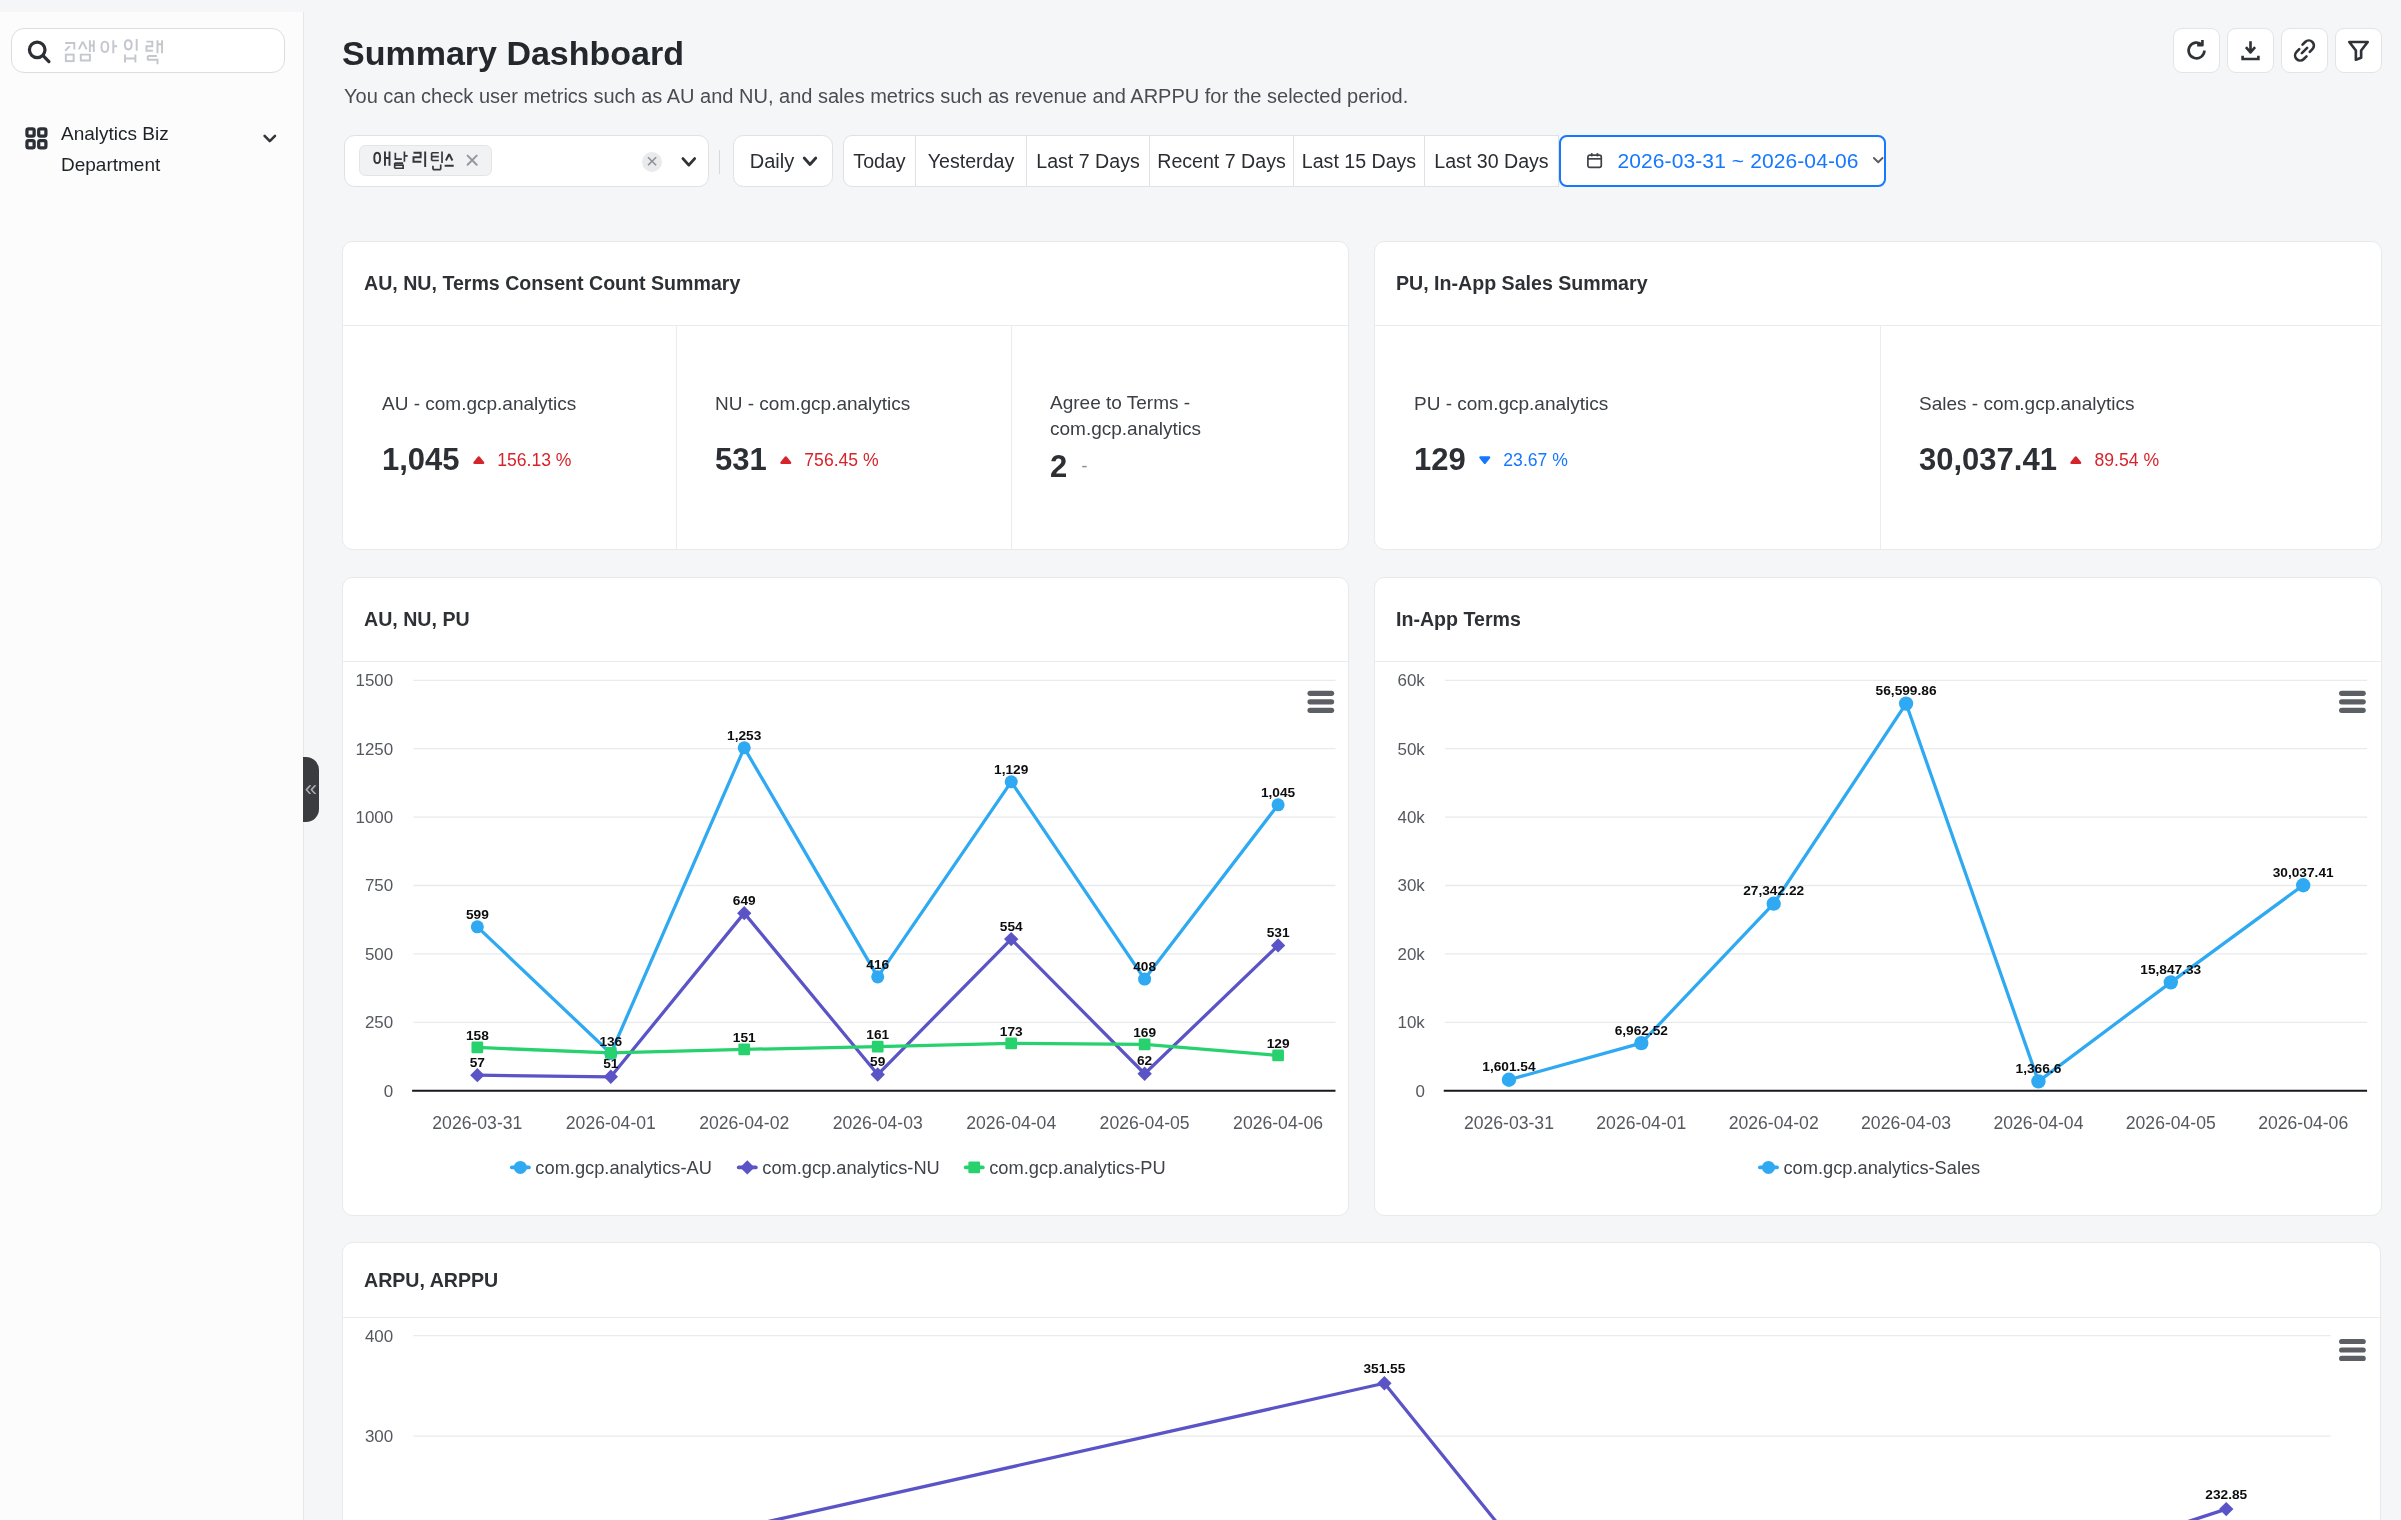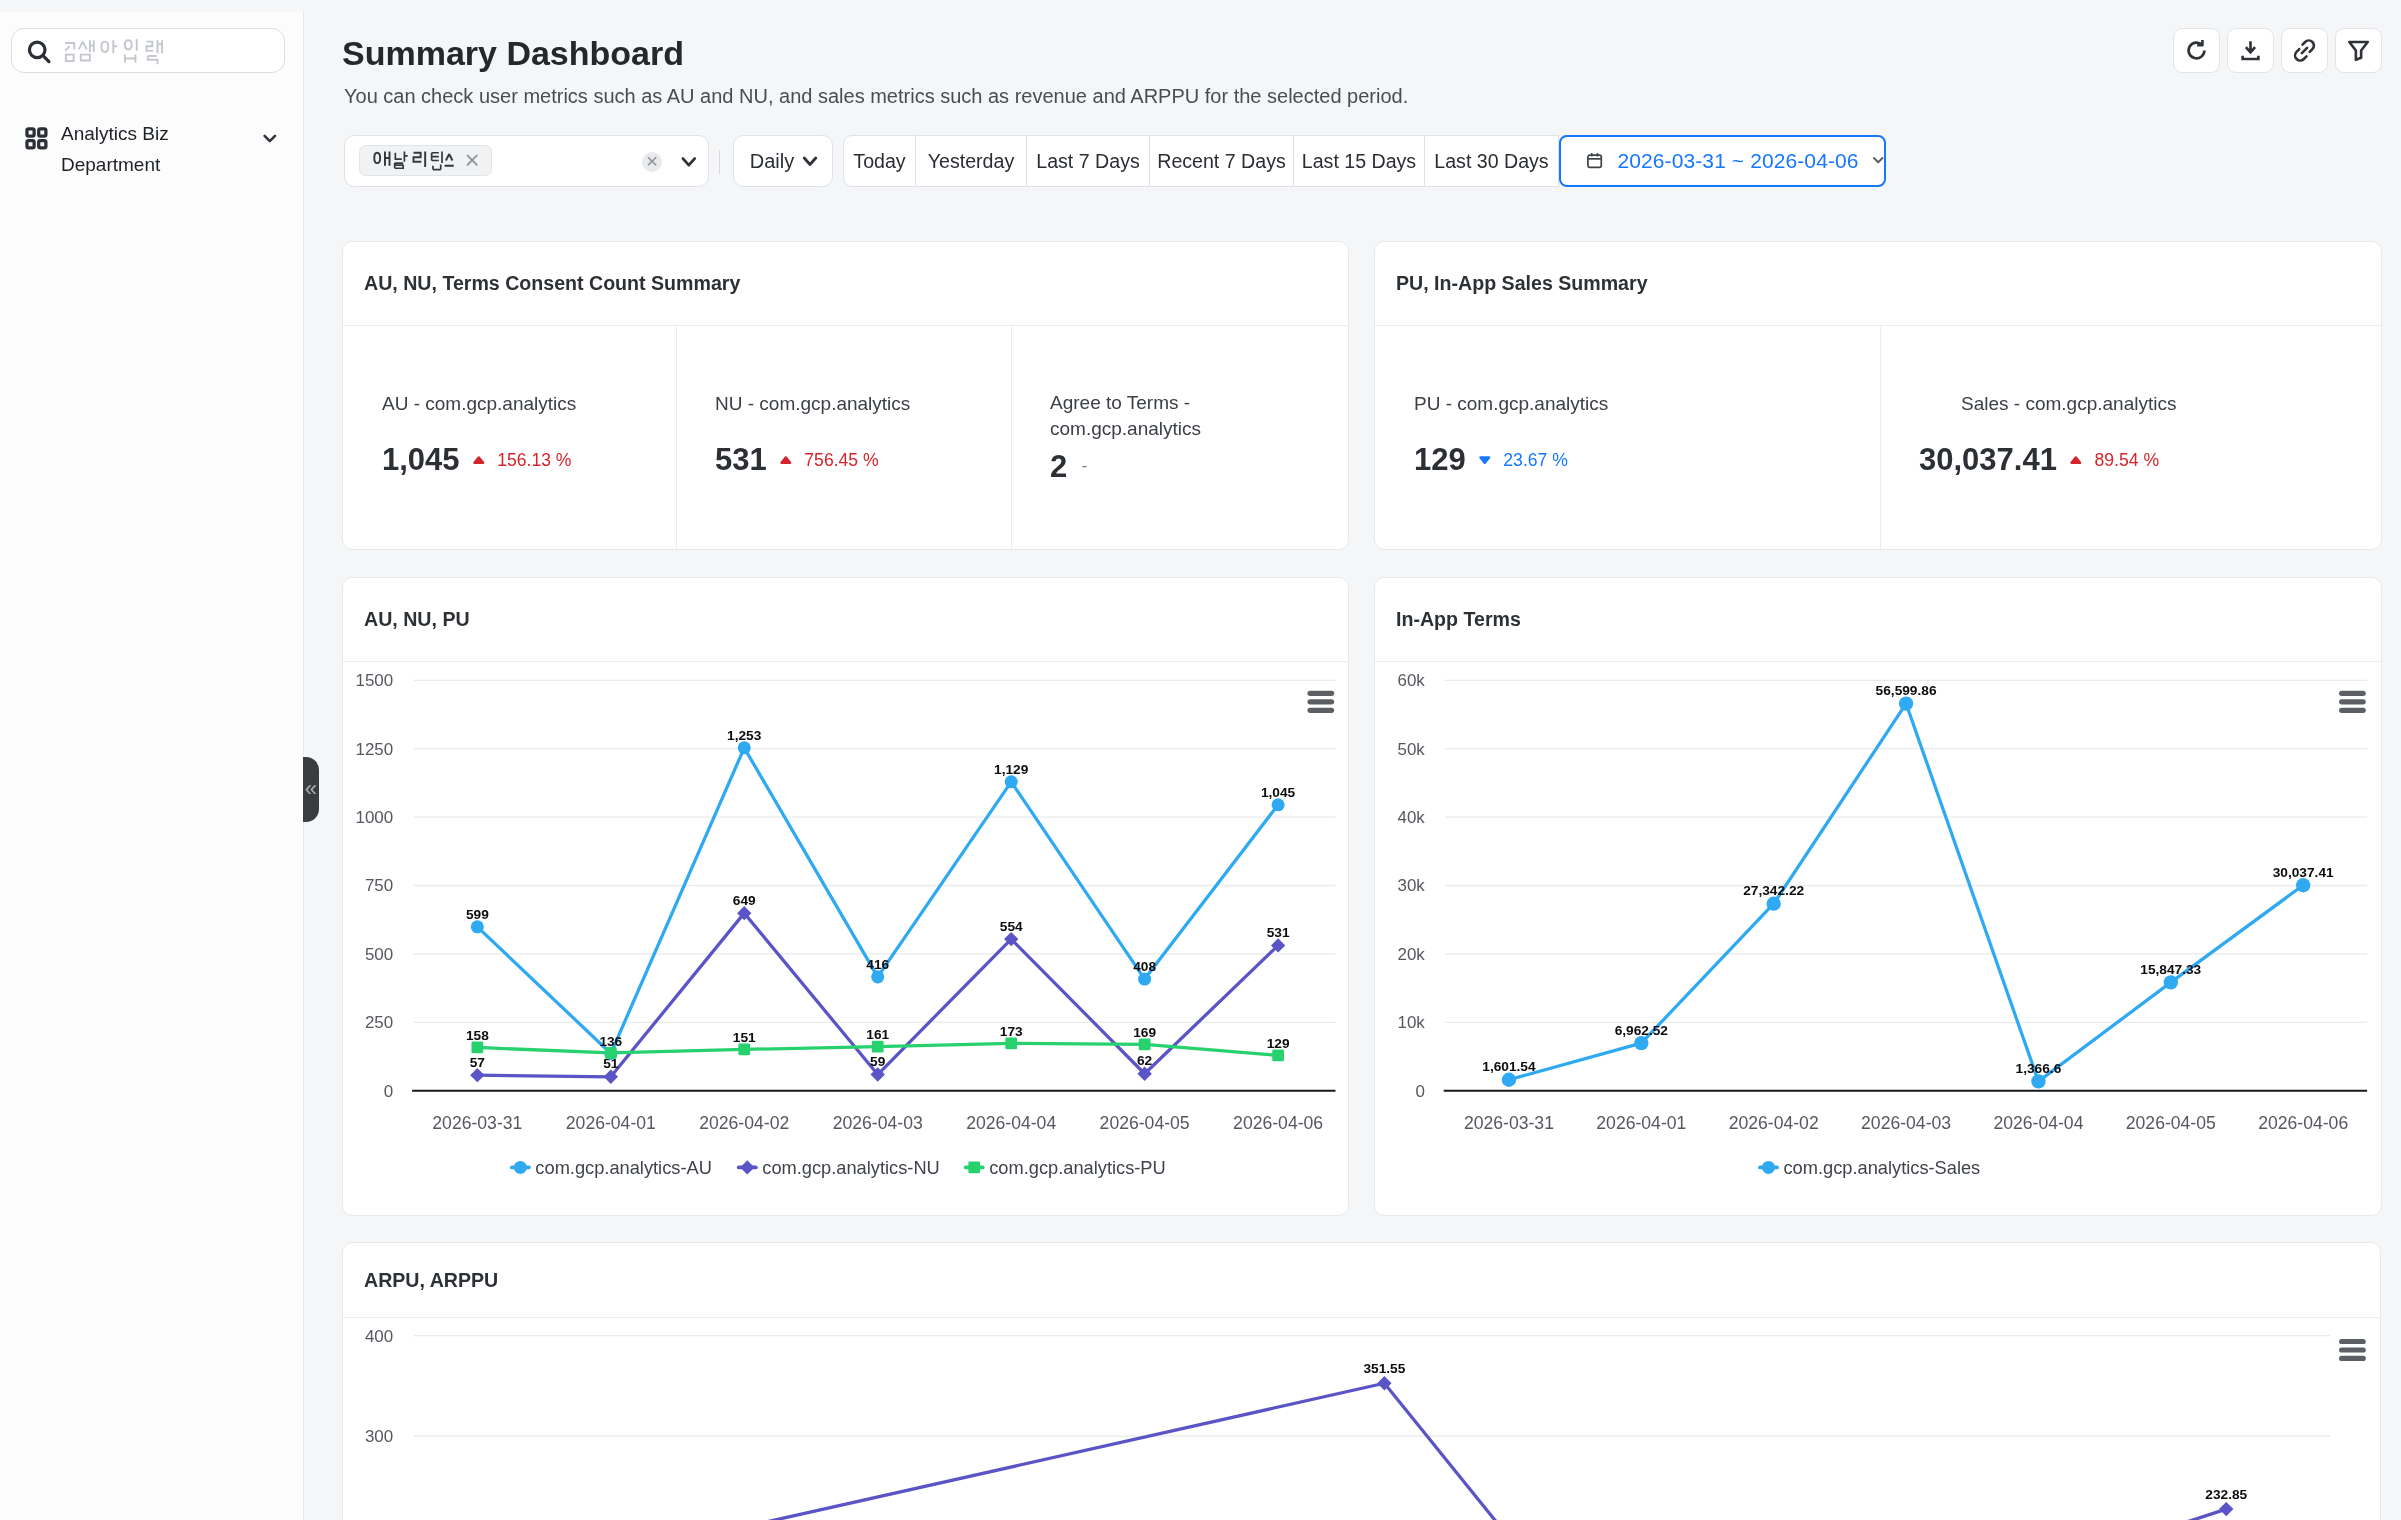--- a/index.html
+++ b/index.html
@@ -165,21 +165,21 @@
    <div class="lbl" style="margin-top:67px;">PU - com.gcp.analytics</div>
    <div style="margin-top:27px;display:flex;align-items:center;">
         <span class="big">129</span>
      <svg width="19.6" height="14.3" viewBox="0 0 30 22" style="margin-left:9px">
           <path d="M15 15 L21.5 7 L8.5 7 Z" fill="#1677ff" stroke="#1677ff" stroke-width="4" stroke-linejoin="round"></path>
         </svg>
      <span class="chg" style="color:#1677ff;margin-left:9px;">23.67 %</span>
       </div>
  </div>
  <div class="scol abs" style="left:544px;top:84px;width:457px;">
-   <div class="lbl" style="margin-top:67px;margin-left:42px;">Sales - com.gcp.analytics</div>
+   <div class="lbl" style="margin-top:67px;">Sales - com.gcp.analytics</div>
    <div style="margin-top:27px;display:flex;align-items:center;">
         <span class="big">30,037.41</span>
      <svg width="19.6" height="14.3" viewBox="0 0 30 22" style="margin-left:9px">
           <path d="M15 7 L21.5 15 L8.5 15 Z" fill="#d6242c" stroke="#d6242c" stroke-width="4" stroke-linejoin="round"></path>
         </svg>
      <span class="chg" style="color:#d6242c;margin-left:9px;">89.54 %</span>
       </div>
  </div>
 </div>
 

